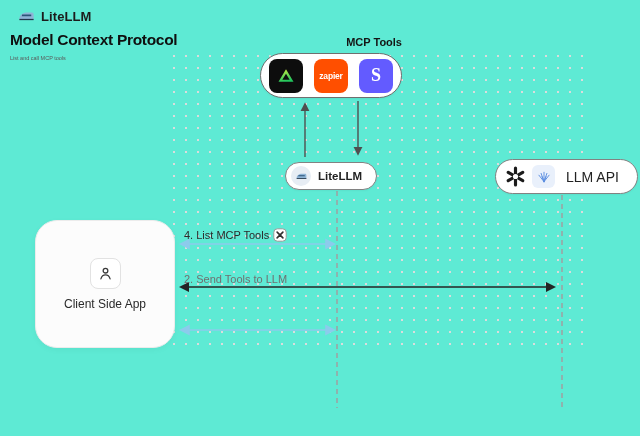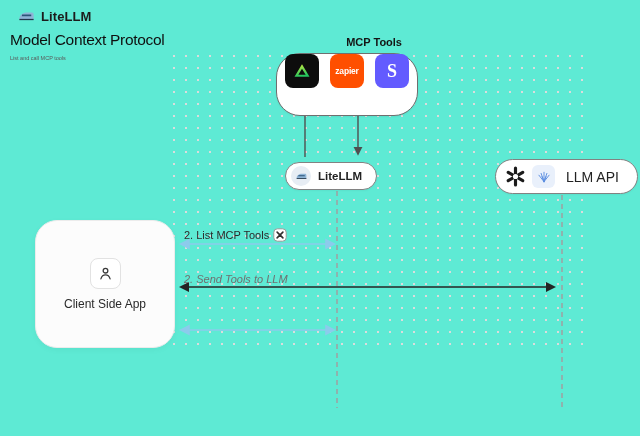--- a/index.html
+++ b/index.html
@@ -5,27 +5,27 @@
   html,body{margin:0;padding:0;}
   body{font-family:"Liberation Sans", sans-serif; background:#eee;}
   .canvas{position:relative;width:640px;height:436px;background:#5eead4;overflow:hidden;}
   .dotgrid{position:absolute;left:168px;top:50px;width:420px;height:302px;
     background-image:radial-gradient(circle,#dcdcdc 1px,transparent 1.2px);
     background-size:12px 12px;pointer-events:none;}
   
   .brand{position:absolute;left:17px;top:7px;display:flex;align-items:center;gap:5px;}
   .brand .logo{width:19px;height:19px;display:block;}
   .brand .name{font-size:13px;font-weight:700;color:#1c1c1c;letter-spacing:.1px;}
-  .title{position:absolute;left:10px;top:31px;font-size:15.5px;font-weight:400;color:#0f0f0f;letter-spacing:-.3px;}
+  .title{position:absolute;left:10px;top:31px;font-size:15.5px;font-weight:700;color:#0f0f0f;letter-spacing:-.3px;}
   .subtitle{position:absolute;left:10px;top:55px;font-size:5.5px;color:#5a5a5a;}
   
   .mcp-label{position:absolute;left:260px;top:36px;width:142px;text-align:right;
     font-size:11px;font-weight:600;color:#151515;}
-  .mcp-box{position:absolute;left:276px;top:53px;width:142px;height:63px;background:#fff;
-    border:1.5px solid #6f6f6f;border-radius:24px;display:flex;align-items:flex-start;
+  .mcp-box{position:absolute;left:260px;top:53px;width:142px;height:45px;background:#fff;
+    border:1.5px solid #6f6f6f;border-radius:24px;display:flex;align-items:center;
     justify-content:center;gap:11px;box-sizing:border-box;box-shadow:0 1px 2px rgba(0,0,0,.05);}
   .tool{width:34px;height:34px;border-radius:8px;display:flex;align-items:center;justify-content:center;}
   .tool.zap{font-size:8.5px;font-weight:800;color:#fff;letter-spacing:-.2px;}
   .tool.str{font-size:18px;font-weight:700;color:#fff;font-family:"Liberation Serif",serif;}
   
   .node{position:absolute;background:#fff;border:1.3px solid #828282;box-sizing:border-box;
     display:flex;align-items:center;box-shadow:0 1px 2px rgba(0,0,0,.04);}
   .node-litellm{left:285px;top:162px;width:92px;height:28px;border-radius:14px;padding-left:5px;gap:7px;}
   .node-litellm .ic{width:20px;height:20px;border-radius:50%;background:#e7edf4;display:flex;align-items:center;justify-content:center;}
   .node-litellm .txt{font-size:11.5px;font-weight:600;color:#222;}
@@ -35,21 +35,21 @@
   
   .client{position:absolute;left:35px;top:220px;width:140px;height:128px;background:#fcfcfc;
     border:1px solid #ececec;border-radius:22px;box-shadow:0 2px 6px rgba(0,0,0,.04);
     display:flex;align-items:center;justify-content:center;gap:8px;box-sizing:border-box;flex-direction:column;}
   .client .avatar{width:29px;height:29px;background:#fff;border:1px solid #e2e2e2;border-radius:8px;
     display:flex;align-items:center;justify-content:center;flex:0 0 auto;}
   .client .txt{font-size:12px;font-weight:500;color:#2a2a2a;}
   
   .flow-label{position:absolute;display:flex;align-items:center;gap:4px;font-size:11px;height:14px;}
   .fl1{left:184px;top:228px;color:#2b2b2b;font-weight:500;}
-  .fl2{left:184px;top:272px;color:#707070;font-weight:400;font-style:italic;}
+  .fl2{left:184px;top:272px;color:#707070;font-weight:400;}
   .fl3{left:184px;top:314px;color:#2b2b2b;font-weight:500;}
   .layer{position:absolute;left:0;top:0;pointer-events:none;}
 </style>
 </head>
 <body>
 
 <div class="canvas">
   <div class="dotgrid"></div>
 
   <svg class="layer" width="640" height="436">
@@ -147,21 +147,21 @@
     <span class="avatar">
       <svg width="17" height="17" viewBox="0 0 24 24" fill="none" stroke="#3a3a3a" stroke-width="1.8" stroke-linecap="round">
         <circle cx="12" cy="8" r="3.3"></circle>
         <path d="M5.5 19.5 C6.6 15.8 9 14 12 14 C15 14 17.4 15.8 18.5 19.5"></path>
       </svg>
     </span>
     <span class="txt">Client Side App</span>
   </div>
 
   <div class="flow-label fl1">
-    <span>2. List MCP Tools</span>
+    <span>4. List MCP Tools</span>
     <svg width="14" height="14" viewBox="0 0 14 14">
       <rect x="0.8" y="0.8" width="12.4" height="12.4" rx="3.6" fill="#fff" stroke="#9a9a9a"></rect>
       <path d="M4.1 4.1 L9.9 9.9 M9.9 4.1 L4.1 9.9" stroke="#2f2f2f" stroke-width="1.6" stroke-linecap="round"></path>
     </svg>
   </div>
   <div class="flow-label fl2">
     <span>2. Send Tools to LLM</span>
   </div>
 </div>
 

